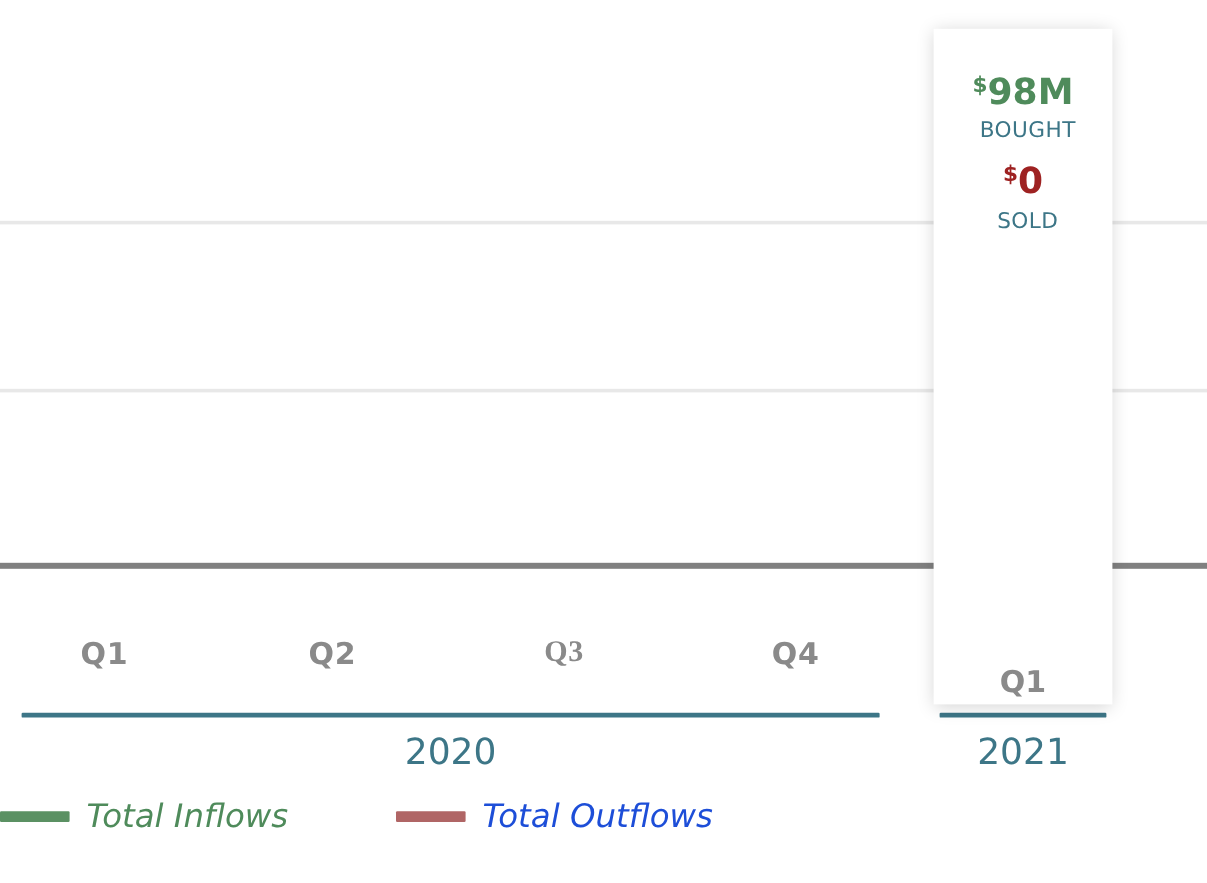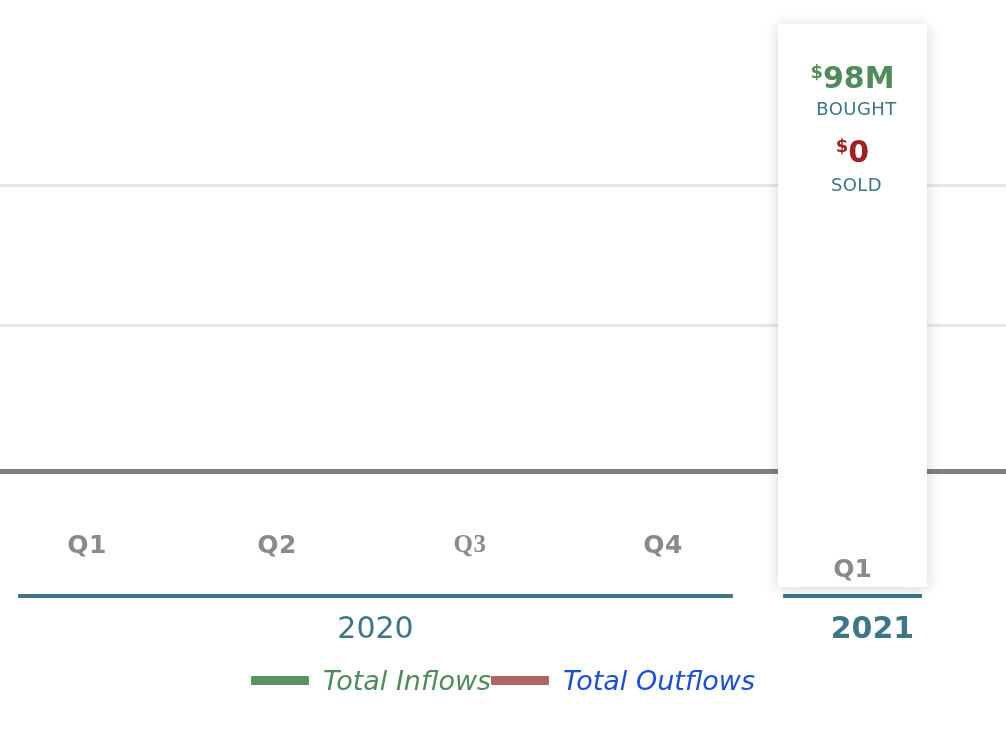--- a/index.html
+++ b/index.html
@@ -104,21 +104,21 @@
   #year-rule-2021 { left: 783px; top: 594px; width: 139px; }
 
   .year-label {
     position: absolute;
     top: 610px;
     text-align: center;
     font-size: 30px;
     color: #3d7687;
   }
   #year-label-2020 { left: 18px;  width: 715px; }
-  #year-label-2021 { left: 803px; width: 139px; font-weight: bold; }
+  #year-label-2021 { left: 783px; width: 139px; }
 
   
   #callout-card {
     position: absolute;
     left: 778px;
     top: 24px;
     width: 149px;
     height: 563px;
     background: #ffffff;
     box-shadow: 0 2px 14px rgba(0,0,0,0.17);
@@ -164,22 +164,22 @@
     color: #8a8a8a;
   }
 
   
   #legend {
     position: absolute;
     left: 0;
     top: 665px;
     width: 1006px;
     display: flex;
-    justify-content: center;
     align-items: center;
+    gap: 90px;
   }
   .legend-item {
     display: flex;
     align-items: center;
     gap: 14px;
   }
   .legend-swatch {
     width: 58px;
     height: 9px;
     border-radius: 1px;

